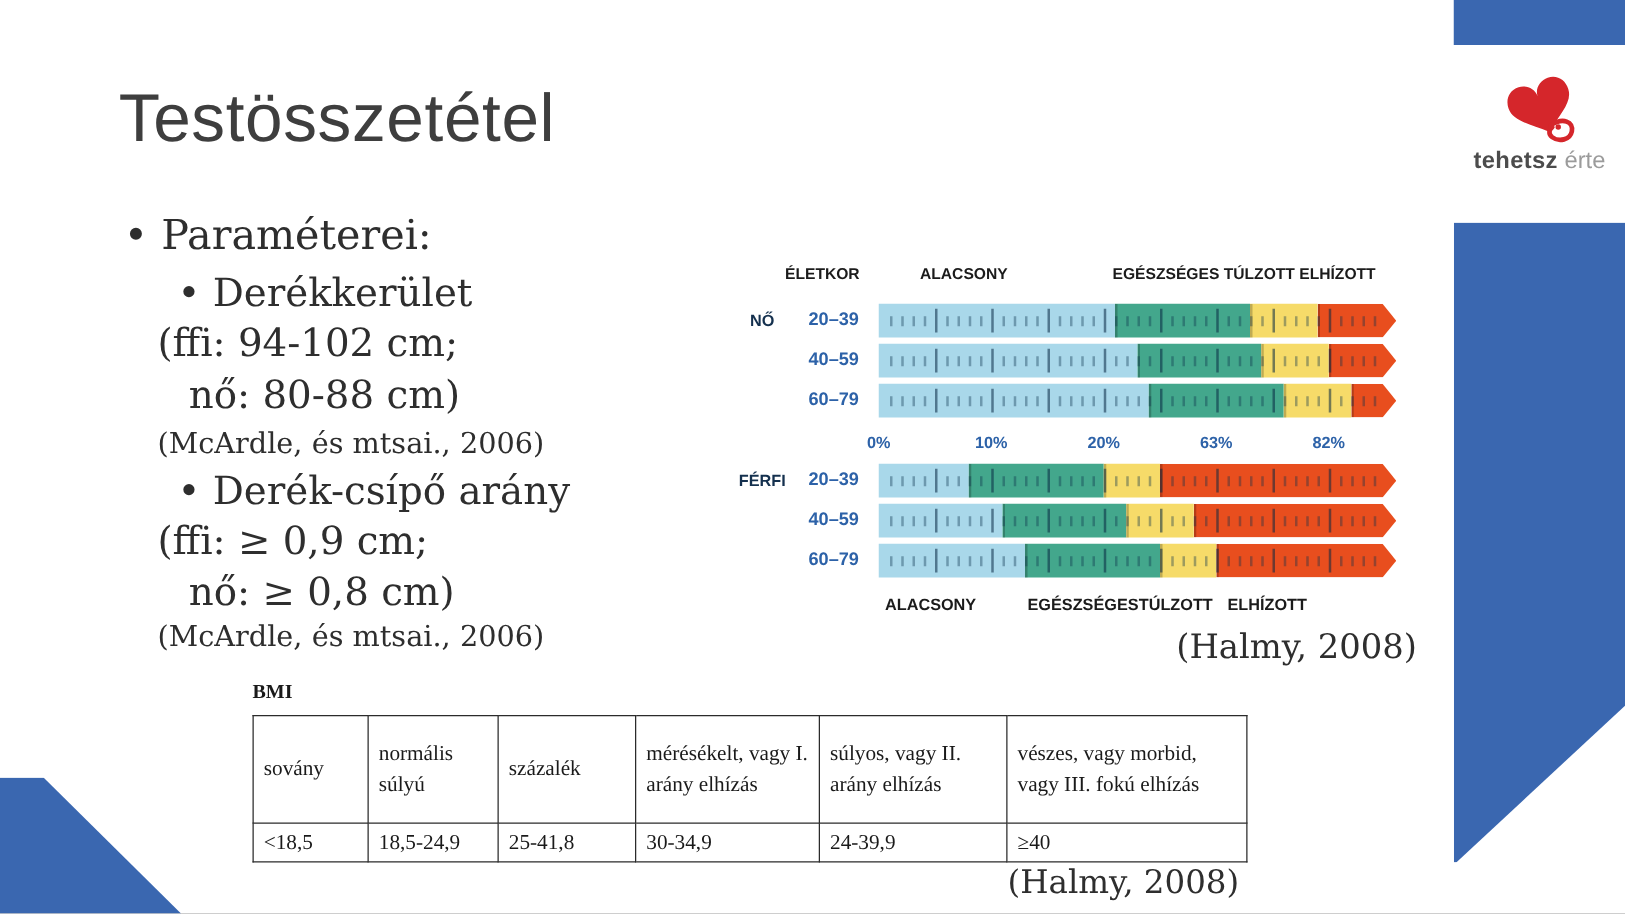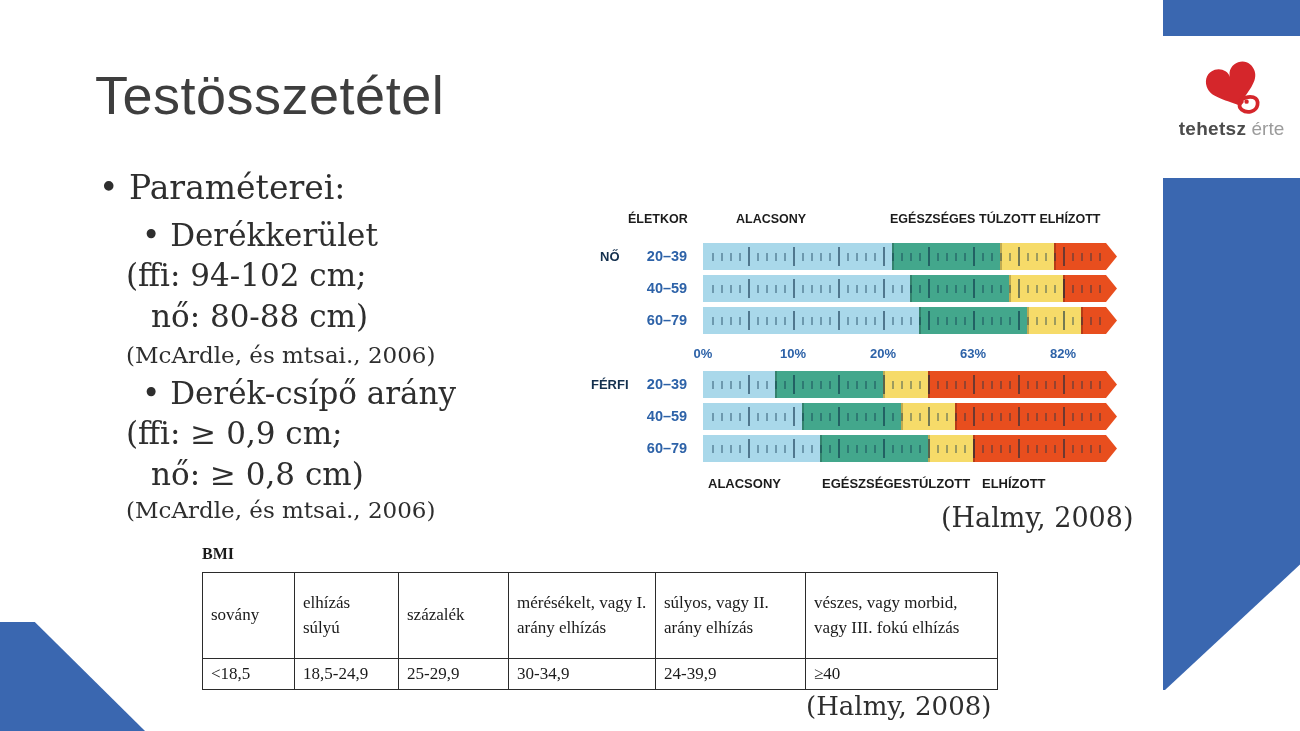--- a/index.html
+++ b/index.html
@@ -447,30 +447,30 @@
       <col style="width:92px">
         <col style="width:104px">
         <col style="width:110px">
       <col style="width:147px">
         <col style="width:150px">
         <col style="width:192px">
     </colgroup>
     <tbody>
         <tr class="hdr">
       <th>sovány</th>
-      <th>elhízás súlyú</th>
+      <th>normális súlyú</th>
       <th>százalék</th>
       <th>mérésékelt, vagy I. arány elhízás</th>
       <th>súlyos, vagy II. arány elhízás</th>
       <th>vészes, vagy morbid, vagy III. fokú elhízás</th>
     </tr>
     <tr class="val">
       <td>&lt;18,5</td>
       <td>18,5-24,9</td>
-      <td>25-29,9</td>
+      <td>25-41,8</td>
       <td>30-34,9</td>
       <td>24-39,9</td>
       <td>≥40</td>
     </tr>
   </tbody>
     </table>
   <div class="cite cite-table">(Halmy, 2008)</div>
 
 </div>
 

